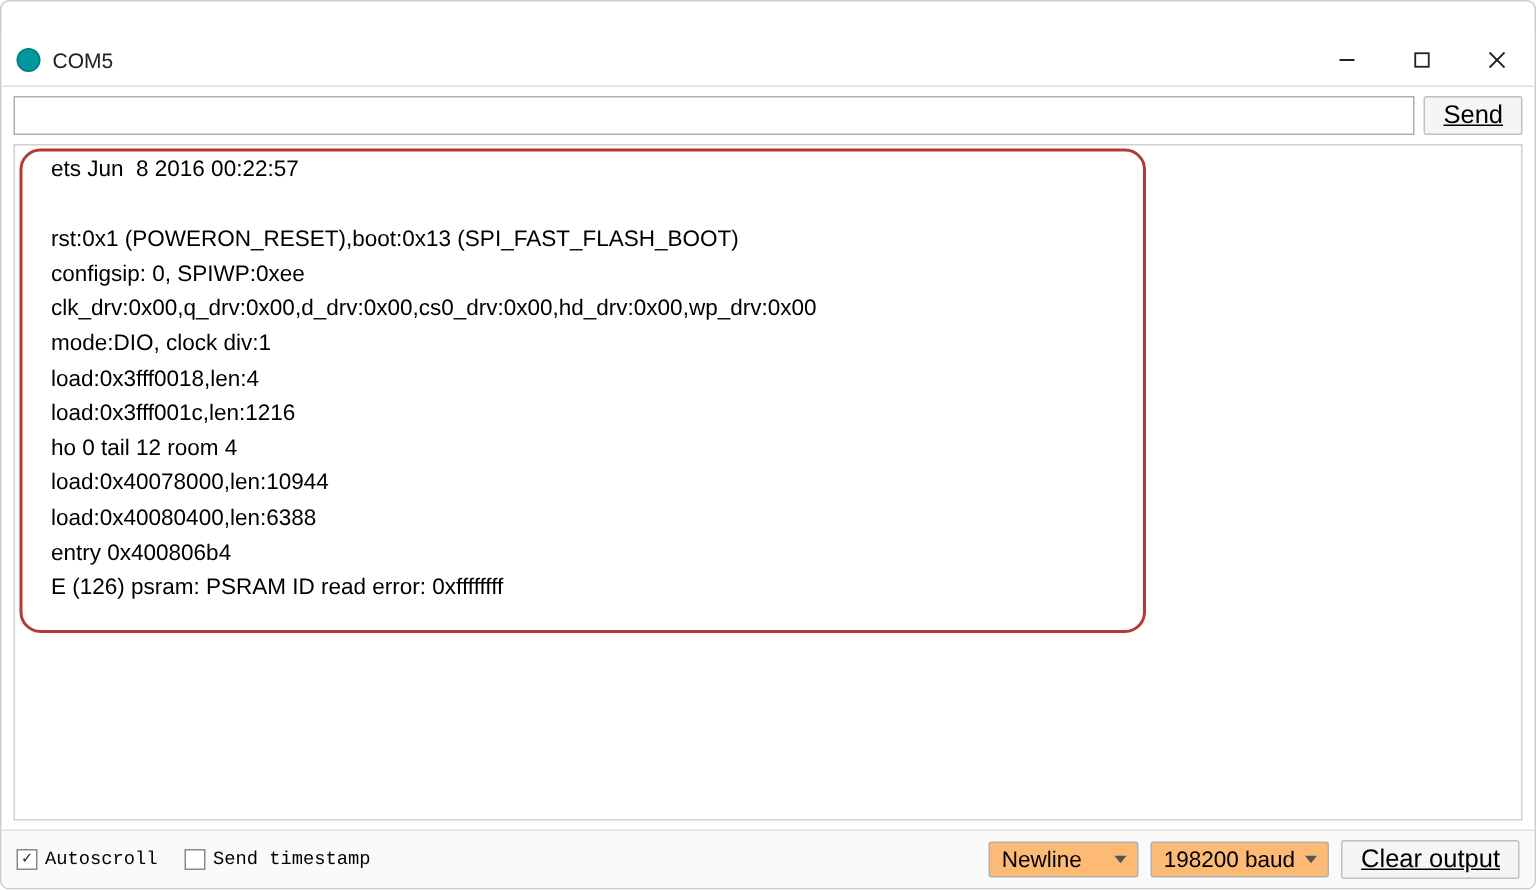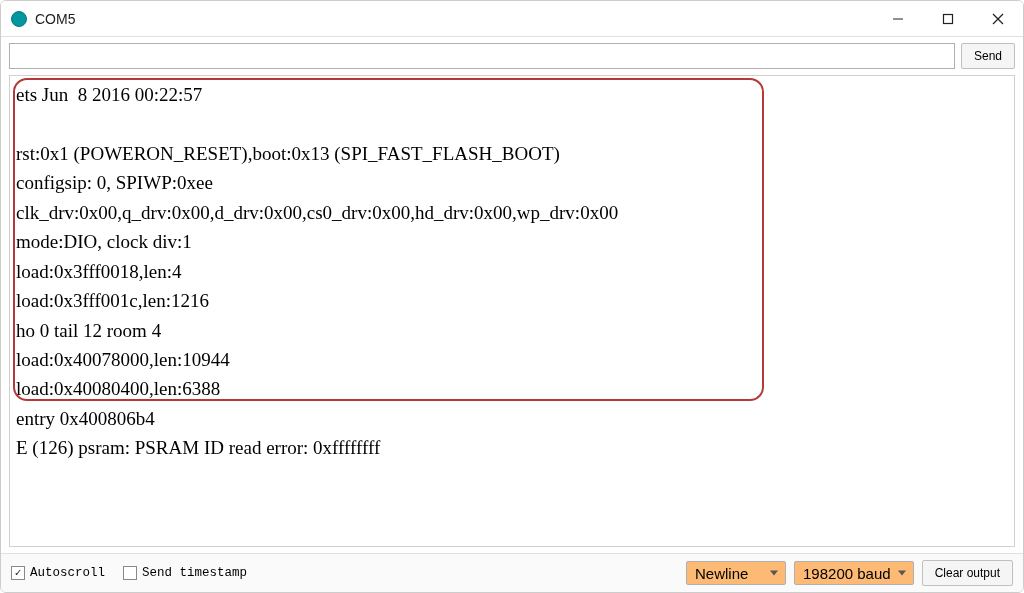--- a/index.html
+++ b/index.html
@@ -22,20 +22,21 @@
     border-radius: 6px;
     overflow: hidden;
   }
   .titlebar {
     height: 36px;
     display: flex;
     align-items: center;
     padding-left: 10px;
     border-bottom: 1px solid #e0e0e0;
     background: #fff;
+    margin-top: 21px;
   }
   .titlebar .app-icon {
     width: 16px;
     height: 16px;
     border-radius: 50%;
     background: #00979D;
     display: inline-block;
     margin-right: 8px;
     border: 1px solid #007a80;
     position: relative;
@@ -75,37 +76,38 @@
     flex: 1;
     border: 1px solid #b0b0b0;
     padding: 3px 5px;
     font-size: 13px;
     outline: none;
   }
   .btn {
     background: #f5f5f5;
     border: 1px solid #c0c0c0;
     padding: 2px 12px;
-    font-size: 12px;
+    font-size: 17px;
     cursor: pointer;
     height: 26px;
     display: inline-flex;
     align-items: center;
     border-radius: 2px;
+    text-decoration: underline;
   }
 
   .output-wrap {
     flex: 1;
     border: 1px solid #d0d0d0;
     margin: 0 8px 6px 8px;
-    padding: 4px 6px;
+    padding: 4px 24px;
     overflow: auto;
     position: relative;
-    font-family: Liberation Serif, serif;
-    font-size: 19px;
+    font-family: Liberation Sans, sans-serif;
+    font-size: 15px;
     line-height: 1.55;
     white-space: pre;
   }
   .highlight-box {
     position: absolute;
     left: 3px;
     right: 250px;
     top: 2px;
     height: 323px;
     border: 2px solid #b43a3a;

